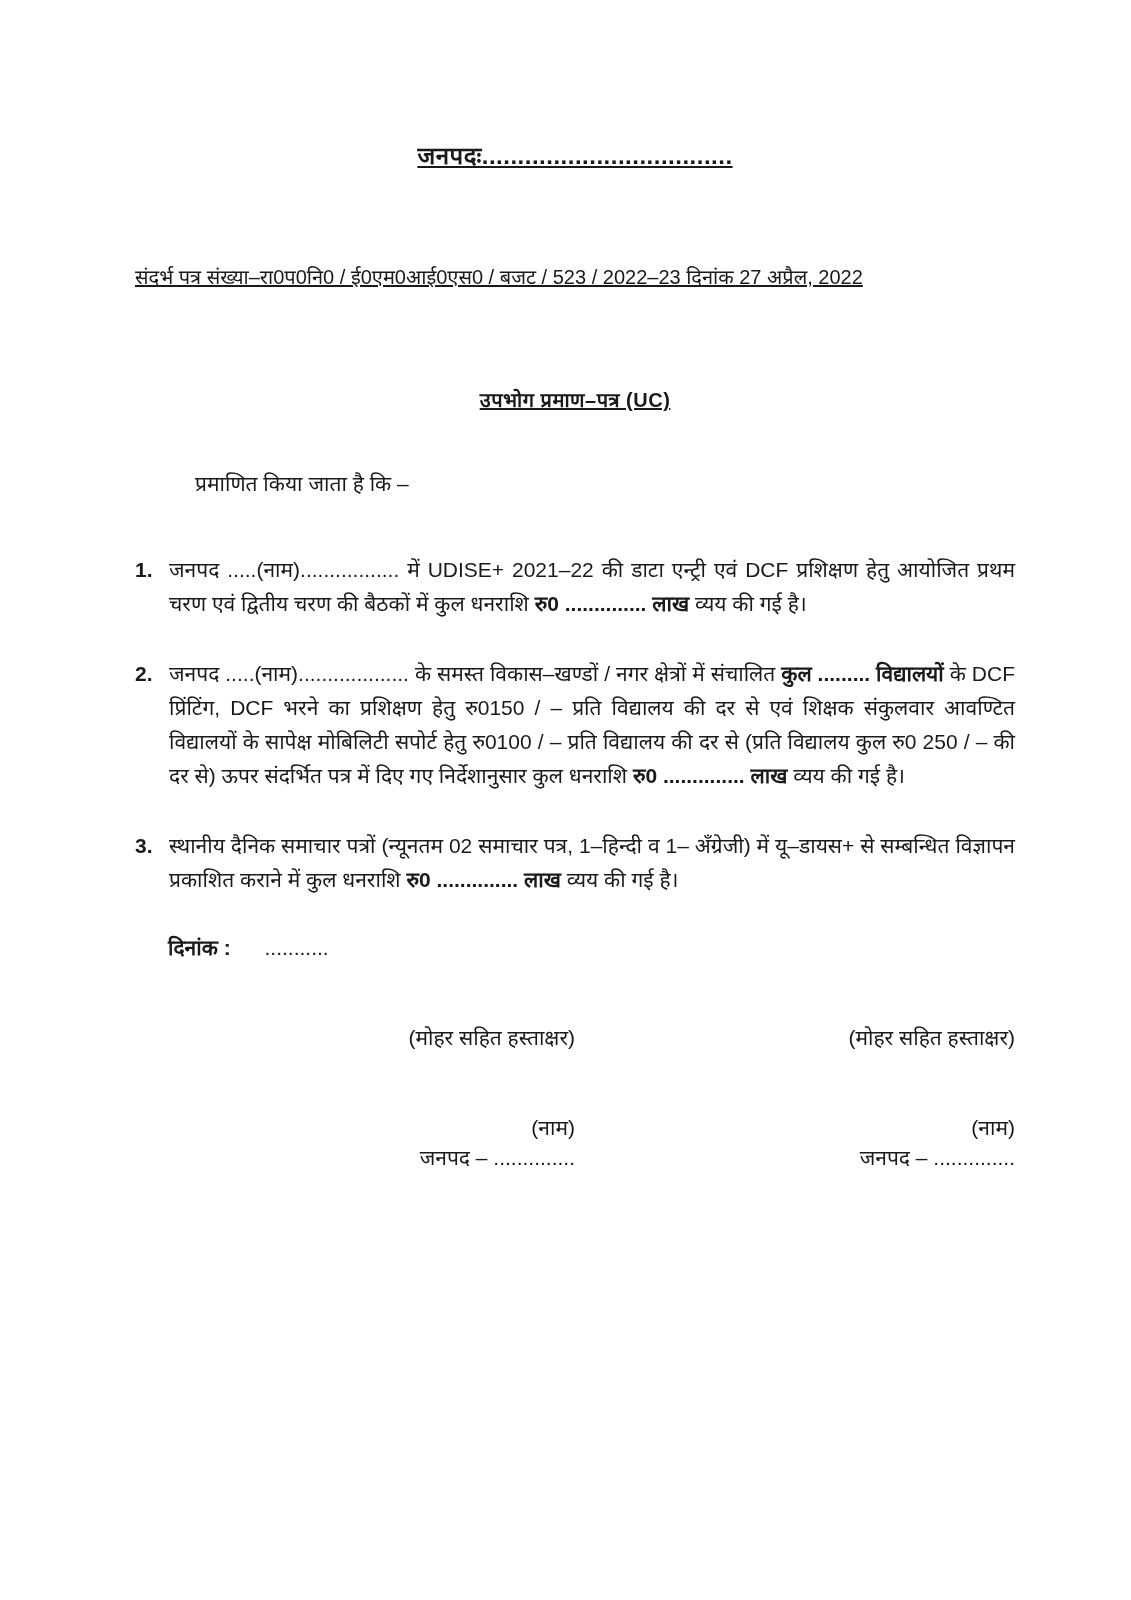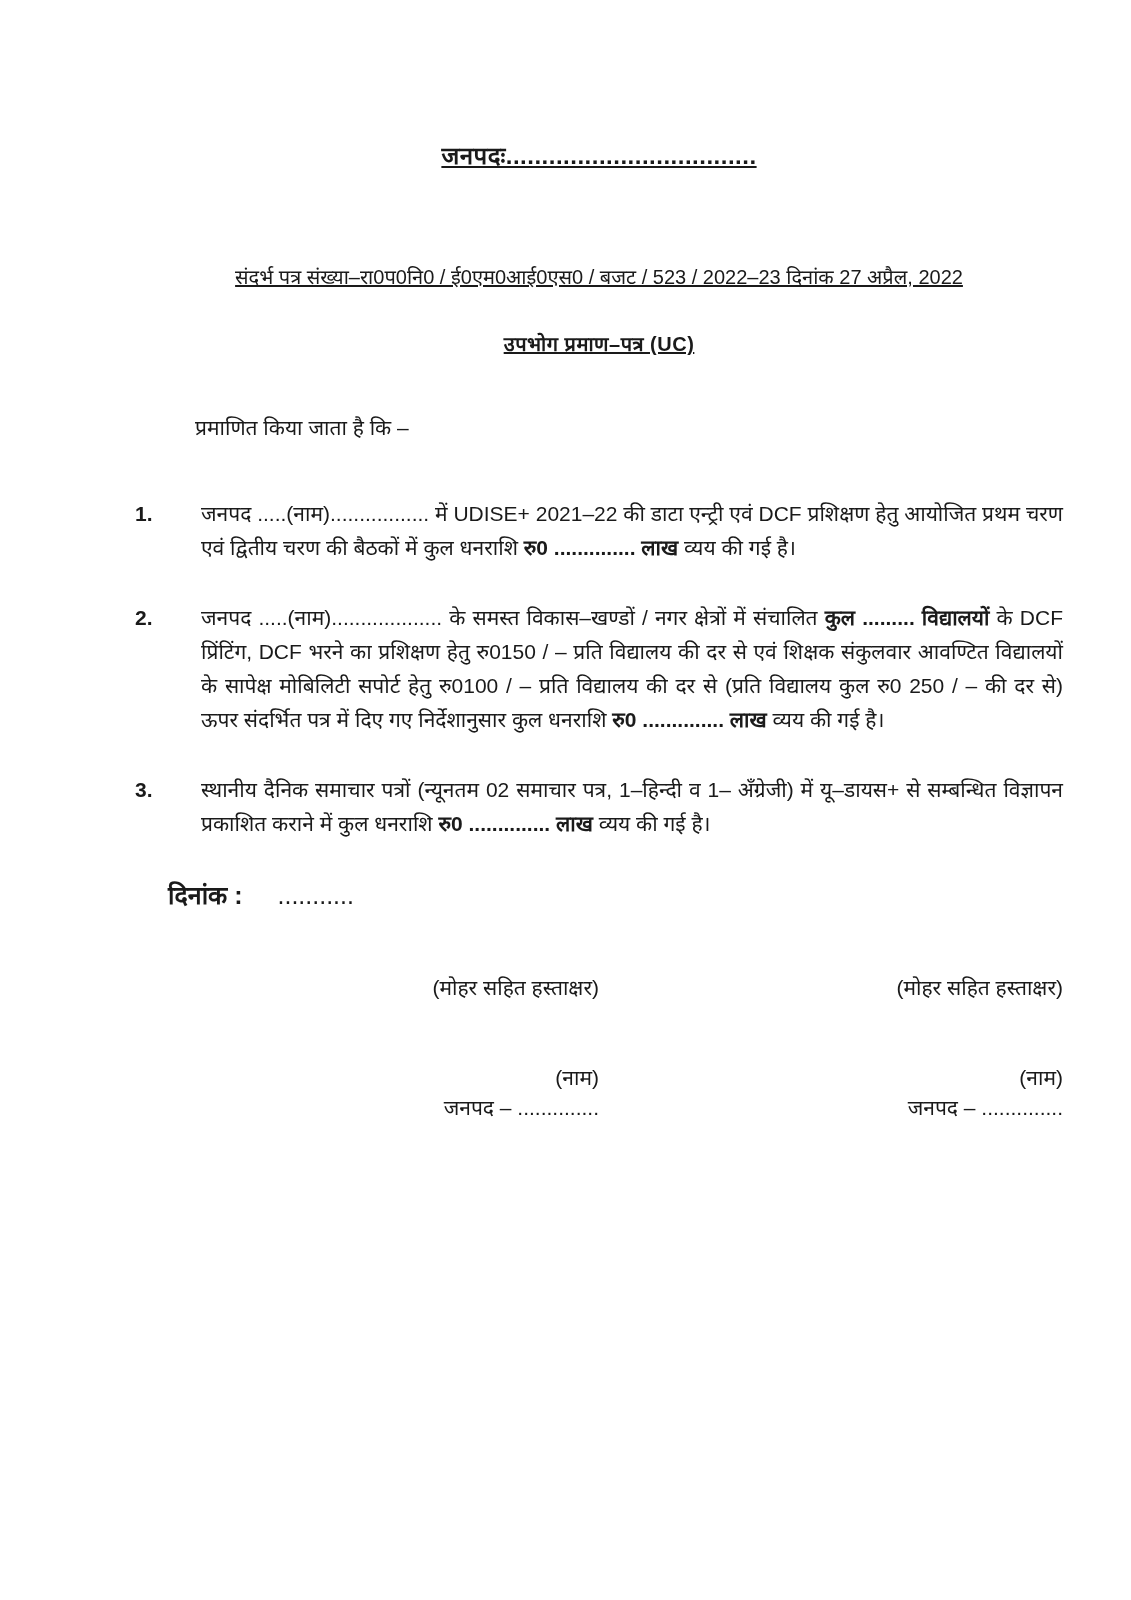--- a/index.html
+++ b/index.html
@@ -8,37 +8,36 @@
     width: 1131px;
     height: 1600px;
     font-family: "Liberation Sans", "DejaVu Sans", sans-serif;
     color: #1a1a1a;
     position: relative;
     overflow: hidden;
   }
   .page {
     width: 1131px;
     height: 1600px;
-    padding: 138px 68px 0 135px;
+    padding: 138px 116px 0 135px;
   }
   .bold { font-weight: bold; }
   .district-line {
     text-align: center;
     font-size: 24px;
     font-weight: bold;
     text-decoration: underline;
     margin-bottom: 92px;
     letter-spacing: 0.5px;
   }
   .reference-line {
-    text-align: center;
     font-size: 20px;
     text-decoration: underline;
     white-space: nowrap;
-    margin-bottom: 40px;
+    margin-bottom: 96px;
     font-weight: 500;
   }
   .doc-heading {
     text-align: center;
     font-size: 20px;
     font-weight: bold;
     text-decoration: underline;
     margin-bottom: 56px;
     letter-spacing: 0.5px;
   }
@@ -53,24 +52,23 @@
     line-height: 34px;
     margin-bottom: 36px;
   }
   .item .num {
     flex: 0 0 34px;
     font-weight: bold;
   }
   .item .body {
     flex: 1 1 auto;
     text-align: justify;
-    margin-left: 32px;
   }
   .date-line {
-    font-size: 25px;
+    font-size: 21px;
     padding-left: 33px;
     margin-top: 18px;
     margin-bottom: 62px;
   }
   .date-line .label { font-weight: bold; }
   .date-line .value { margin-left: 28px; }
   .sig-row {
     display: flex;
     justify-content: space-between;
   }

